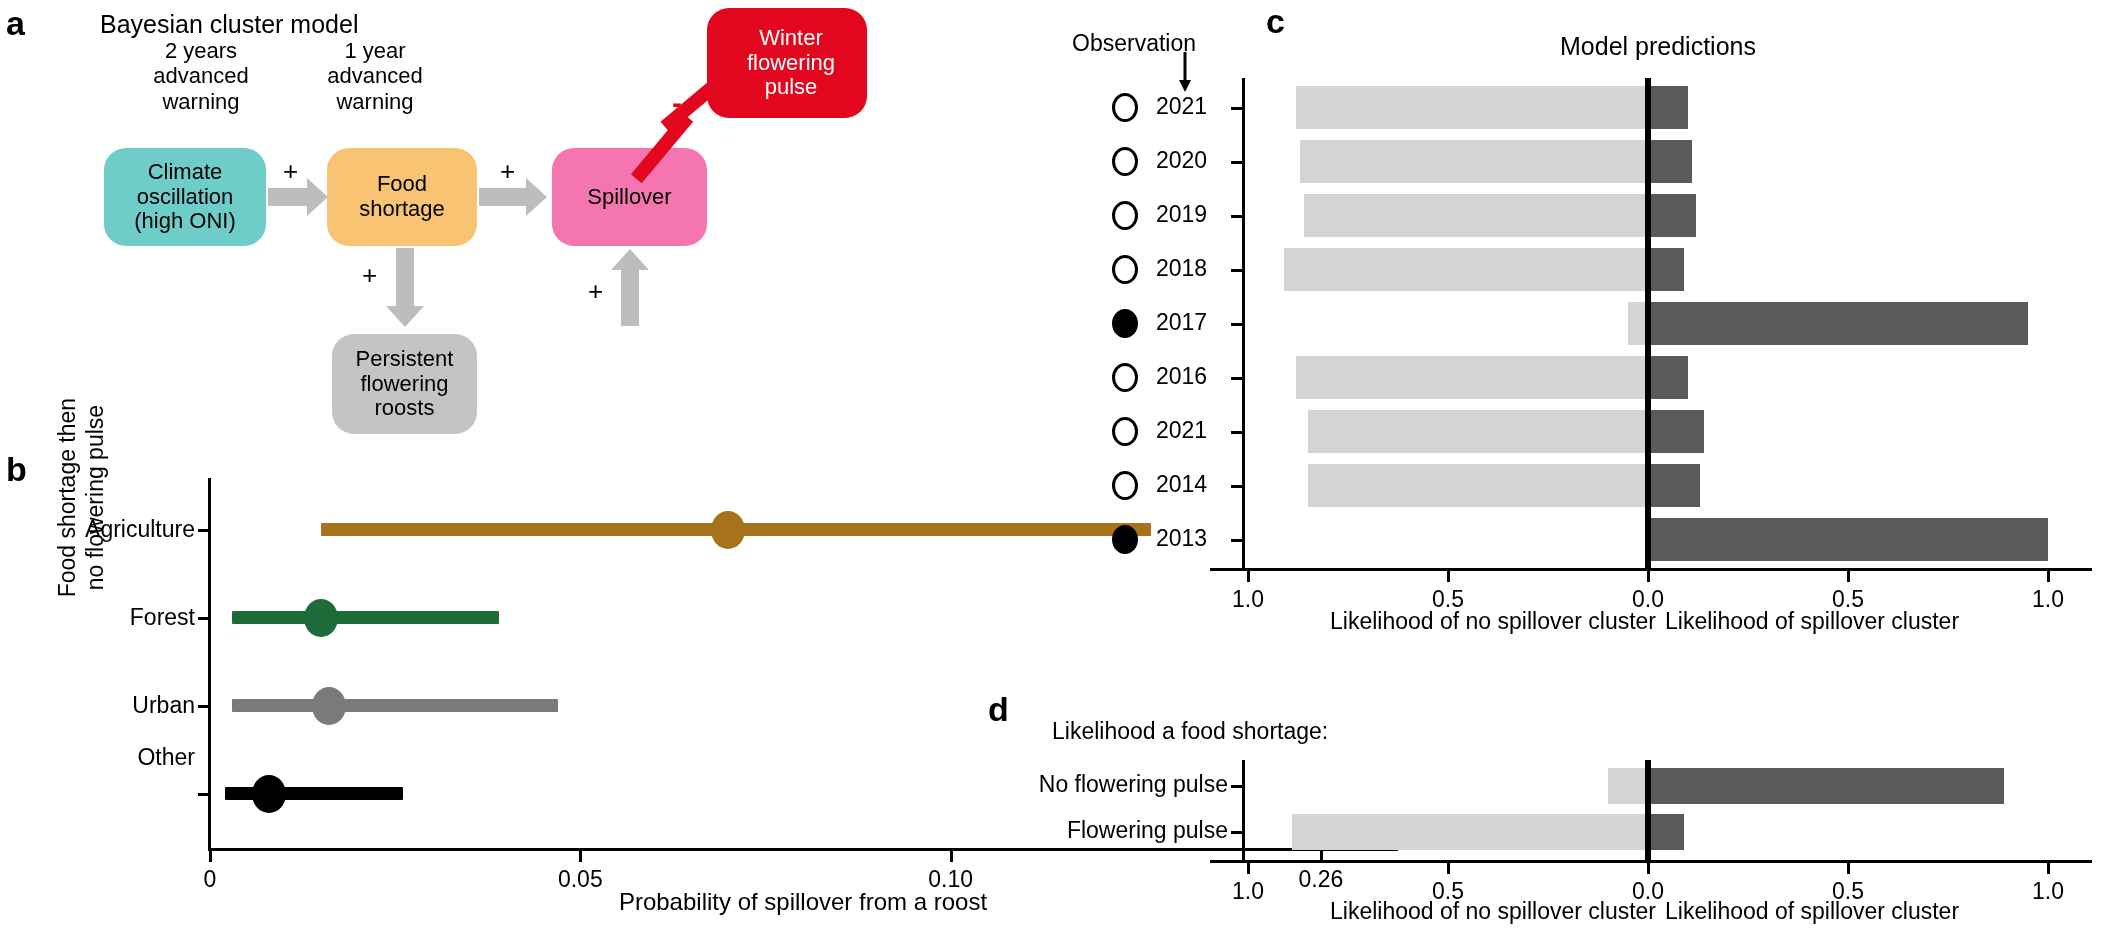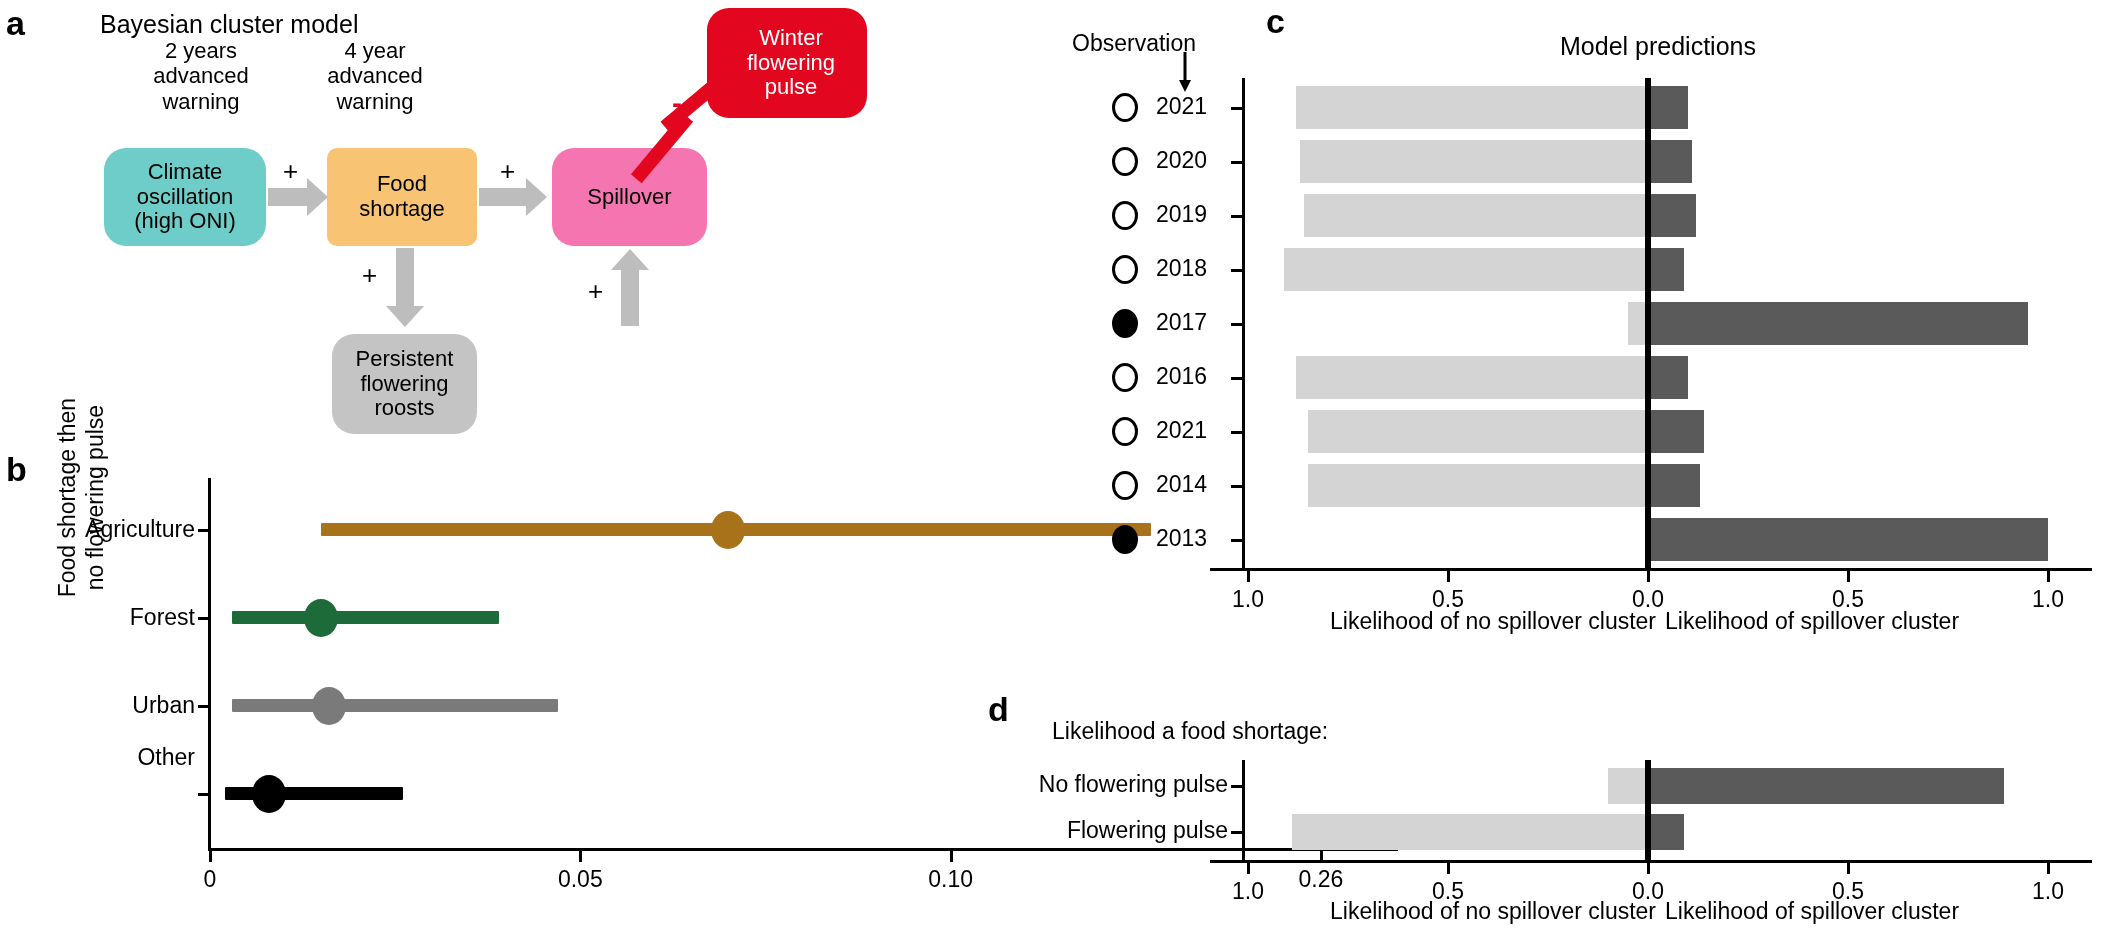--- a/index.html
+++ b/index.html
@@ -73,33 +73,33 @@
   <div class="panel-letter" style="left:6px;top:6px;">a</div>
 
   <div class="ttl" style="left:100px;top:10px;">Bayesian cluster model</div>
 
   <div class="caption-a" id="capA0" style="left:116px;top:38px;width:170px;text-align:center;">
       <div>2 years</div>
       <div>advanced</div>
       <div>warning</div>
     </div>
   <div class="caption-a" id="capA1" style="left:290px;top:38px;width:170px;">
-      <div>4 year</div>
+      <div>1 year</div>
       <div>advanced</div>
       <div>warning</div>
     </div>
 
   <div class="node teal" id="nodeClimate" style="left: 104px; top: 148px; width: 162px; height: 98px; background: rgb(110, 205, 200);">
       <div>
         <div>Climate</div>
         <div>oscillation</div>
         <div>(high ONI)</div>
       </div>
     </div>
-  <div class="node orange" id="nodeFood" style="left: 327px; top: 148px; width: 150px; height: 98px; background: rgb(248, 196, 115); border-radius: 10px;">
+  <div class="node orange" id="nodeFood" style="left: 327px; top: 148px; width: 150px; height: 98px; background: rgb(248, 196, 115);">
       <div>
         <div>Food</div>
         <div>shortage</div>
       </div>
     </div>
   <div class="node pink" id="nodeSpill" style="left: 552px; top: 148px; width: 155px; height: 98px; background: rgb(244, 117, 176);">
       <div>
         <div>Spillover</div>
       </div>
     </div>
@@ -169,20 +169,21 @@
       <div class="tick" style="left: 209px; top: 851px; width: 3px; height: 11px;"></div>
       <div class="ticklabel" style="left: 155px; top: 866px; width: 110px;">0</div>
       <div class="tick" style="left: 579.312px; top: 851px; width: 3px; height: 11px;"></div>
       <div class="ticklabel" style="left: 525.312px; top: 866px; width: 110px;">0.05</div>
       <div class="tick" style="left: 949.625px; top: 851px; width: 3px; height: 11px;"></div>
       <div class="ticklabel" style="left: 895.625px; top: 866px; width: 110px;">0.10</div>
       <div class="tick" style="left: 1319.94px; top: 851px; width: 3px; height: 11px;"></div>
       <div class="ticklabel" style="left: 1265.94px; top: 866px; width: 110px;">0.26</div>
     </div>
 
+  <div class="axis-title" id="bXlab" style="left:208px;top:888px;width:1190px;">Probability of spillover from a roost</div>
 
   <div class="panel-letter" style="left:1266px;top:4px;">c</div>
 
   <div class="obs-head" style="left:1072px;top:30px;">Observation</div>
   <svg style="position:absolute;left:1175px;top:52px;" width="20" height="40">
     <line x1="10" y1="0" x2="10" y2="30" stroke="#000" stroke-width="3"></line>
     <polygon points="4,28 16,28 10,40" fill="#000"></polygon>
   </svg>
 
   <div class="ttl" style="left:1560px;top:32px;">Model predictions</div>

